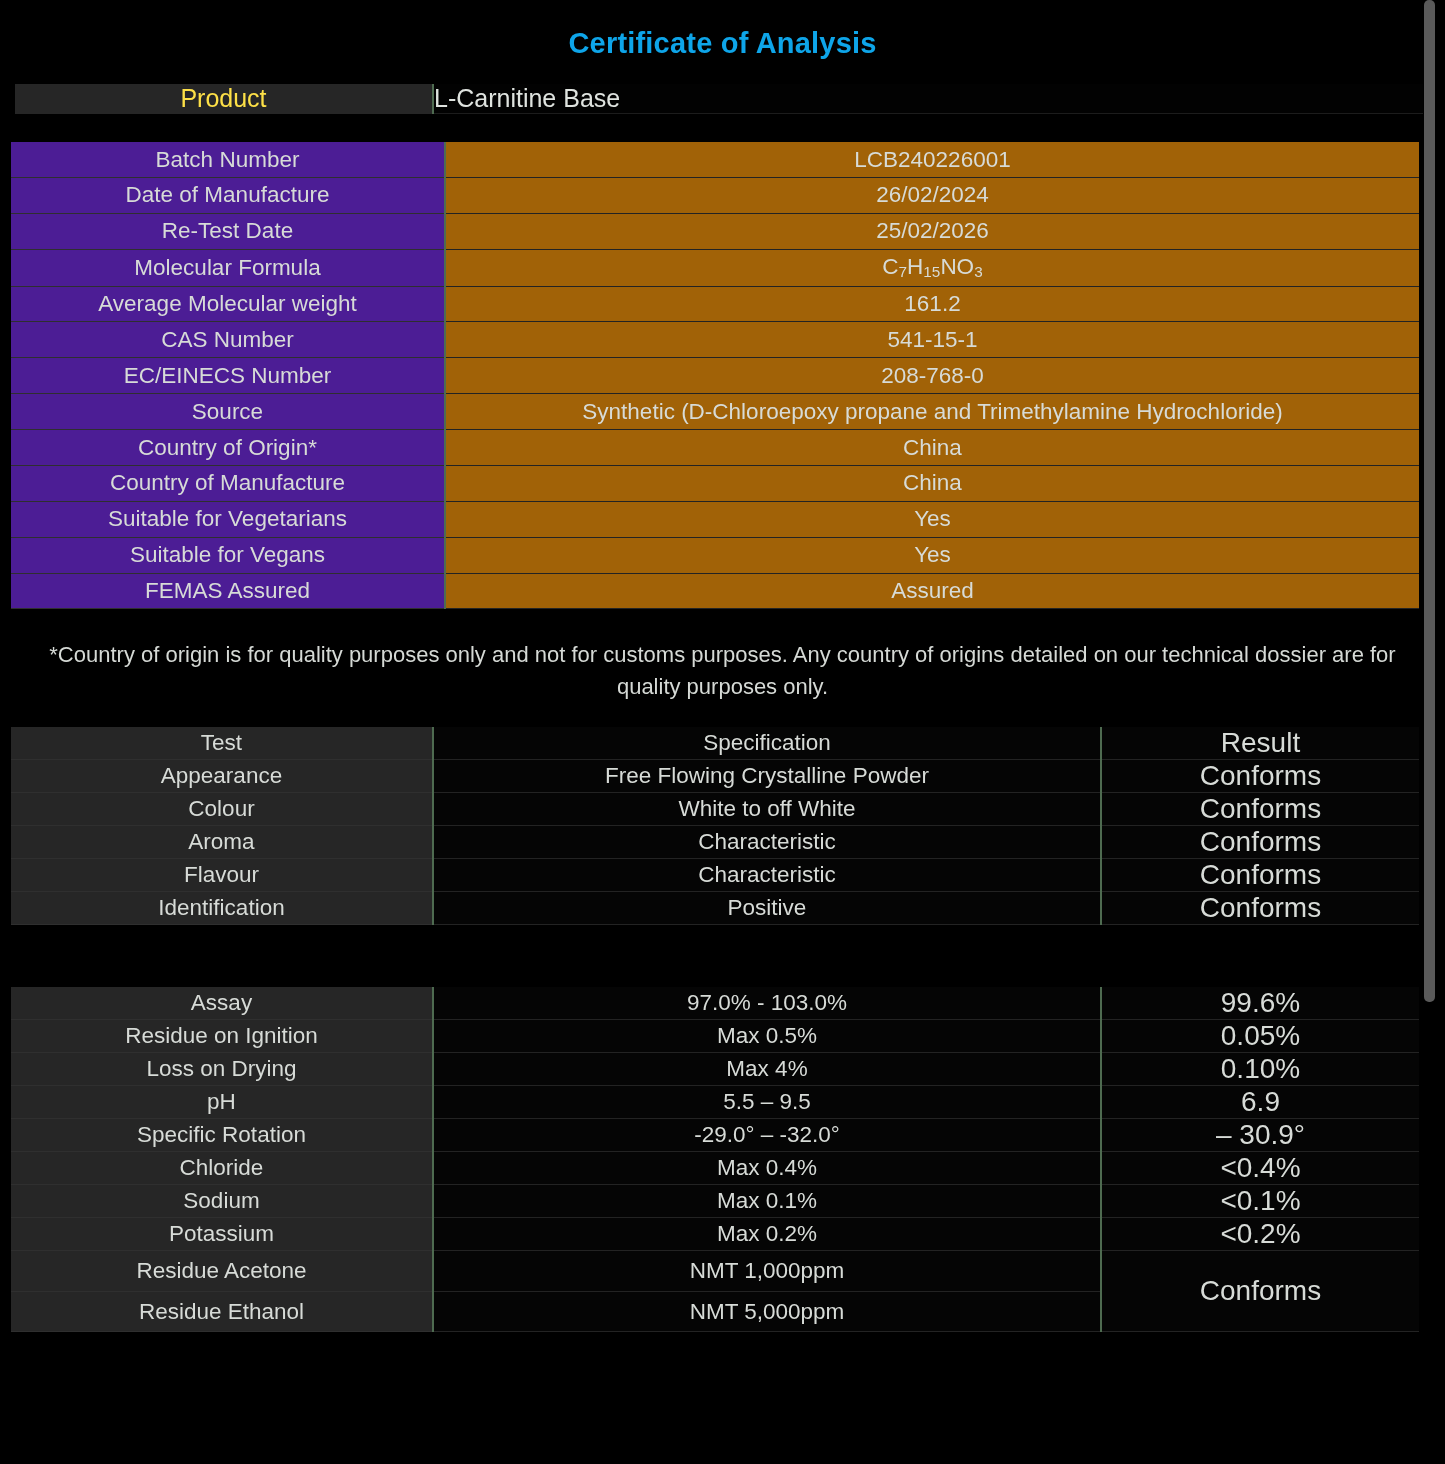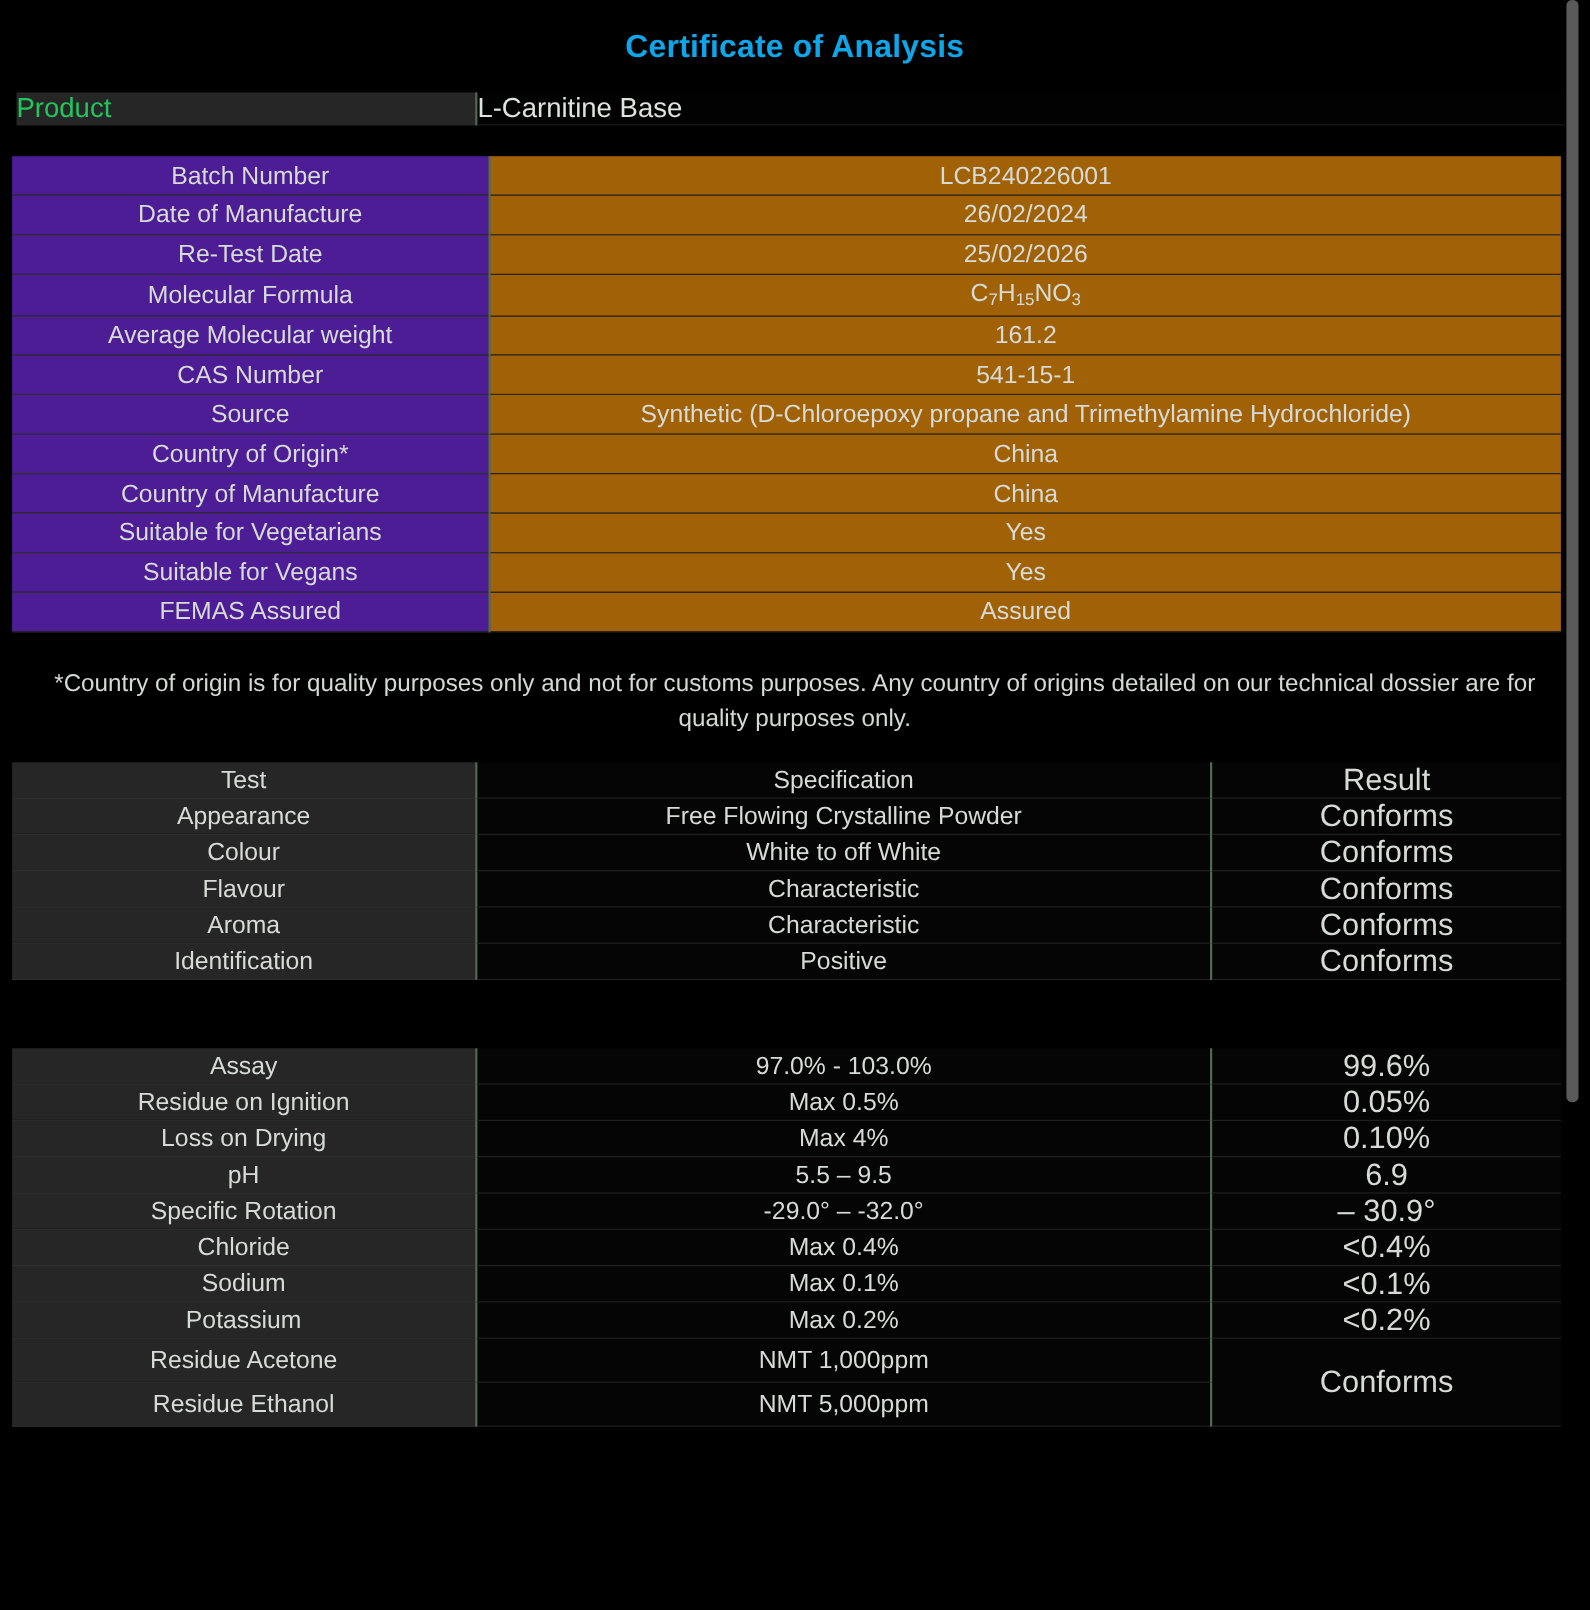--- a/index.html
+++ b/index.html
@@ -72,22 +72,23 @@
   .product-tbl {
     width: 1408px;
     margin-left: 15px;
     border-collapse: collapse;
     table-layout: fixed;
   }
   .product-tbl td { padding: 0; vertical-align: middle; }
   .product-lbl {
     width: 417px;
     background: #262626;
+    text-align: center;
     font-size: 25px;
-    color: #22c55e;
+    color: #fde047;
     border-right: 2px solid #4e6b50;
     padding: 10px 6px 12px;
   }
   .product-val {
     background: #020202;
     text-align: left;
     font-size: 25px;
     color: #dfe3df;
     padding: 10px 0 12px 14px;
     border-bottom: 1px solid #1c1c1c;
@@ -215,20 +216,24 @@
       </tr>
       <tr>
         <td class="lbl">Average Molecular weight</td>
         <td class="val">161.2</td>
       </tr>
       <tr>
         <td class="lbl">CAS Number</td>
         <td class="val">541-15-1</td>
       </tr>
       <tr>
+        <td class="lbl">EC/EINECS Number</td>
+        <td class="val">208-768-0</td>
+      </tr>
+      <tr>
         <td class="lbl">Source</td>
         <td class="val">Synthetic (D-Chloroepoxy propane and Trimethylamine Hydrochloride)</td>
       </tr>
       <tr>
         <td class="lbl">Country of Origin*</td>
         <td class="val">China</td>
       </tr>
       <tr>
         <td class="lbl">Country of Manufacture</td>
         <td class="val">China</td>
@@ -261,26 +266,26 @@
         <td class="c-test">Appearance</td>
         <td class="c-spec">Free Flowing Crystalline Powder</td>
         <td class="c-res">Conforms</td>
       </tr>
       <tr>
         <td class="c-test">Colour</td>
         <td class="c-spec">White to off White</td>
         <td class="c-res">Conforms</td>
       </tr>
       <tr>
+        <td class="c-test">Aroma</td>
+        <td class="c-spec">Characteristic</td>
+        <td class="c-res">Conforms</td>
+      </tr>
+      <tr>
         <td class="c-test">Flavour</td>
-        <td class="c-spec">Characteristic</td>
-        <td class="c-res">Conforms</td>
-      </tr>
-      <tr>
-        <td class="c-test">Aroma</td>
         <td class="c-spec">Characteristic</td>
         <td class="c-res">Conforms</td>
       </tr>
       <tr>
         <td class="c-test">Identification</td>
         <td class="c-spec">Positive</td>
         <td class="c-res">Conforms</td>
       </tr>
     </tbody>
   </table>

